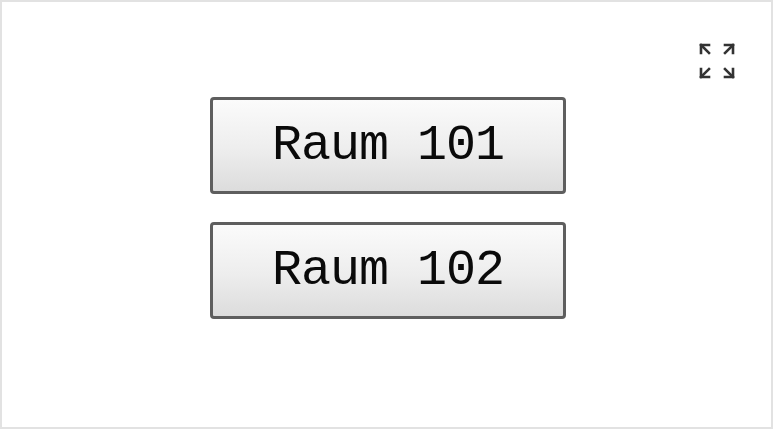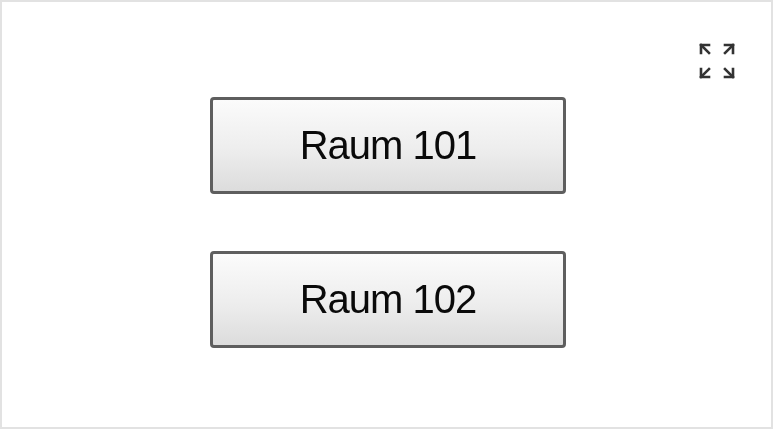--- a/index.html
+++ b/index.html
@@ -20,28 +20,28 @@
     .fullscreen-btn svg { display: block; }
     .room-btn {
       position: absolute;
       left: 208px;
       width: 356px; height: 97px;
       box-sizing: border-box;
       border: 3px solid #5e5e5e;
       border-radius: 4px;
       background: linear-gradient(to bottom, #fbfbfb 0%, #ededed 55%, #dcdcdc 100%);
       display: flex; align-items: center; justify-content: center;
-      font-family: Liberation Sans, sans-serif;
-      font-size: 40px;
+      font-family: Liberation Mono, monospace;
+      font-size: 50px;
       color: #0a0a0a;
       cursor: pointer;
       letter-spacing: -1px;
     }
     .room-btn.b1 { top: 95px; }
-    .room-btn.b2 { top: 249px; }
+    .room-btn.b2 { top: 220px; }
   </style>
 </head>
 <body>
 
 <div class="frame">
   <div class="fullscreen-btn">
     <svg width="38" height="38" viewBox="0 0 38 38">
       <g fill="none" stroke="#333333" stroke-width="2.6" stroke-linecap="square">
 
         <path d="M3 11 V3 H11"></path>

